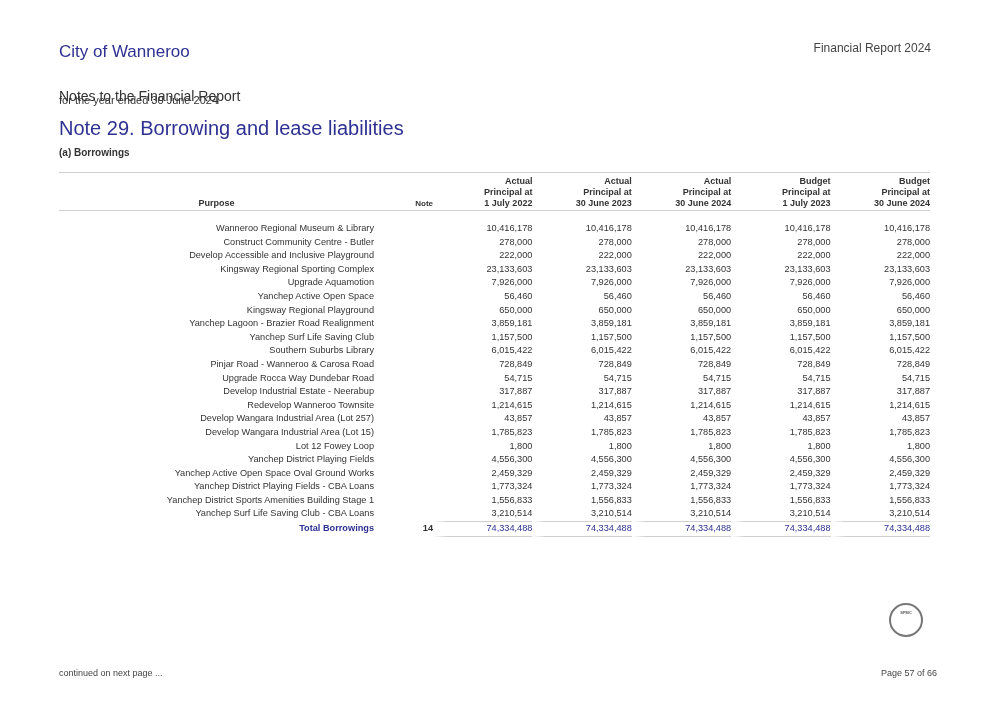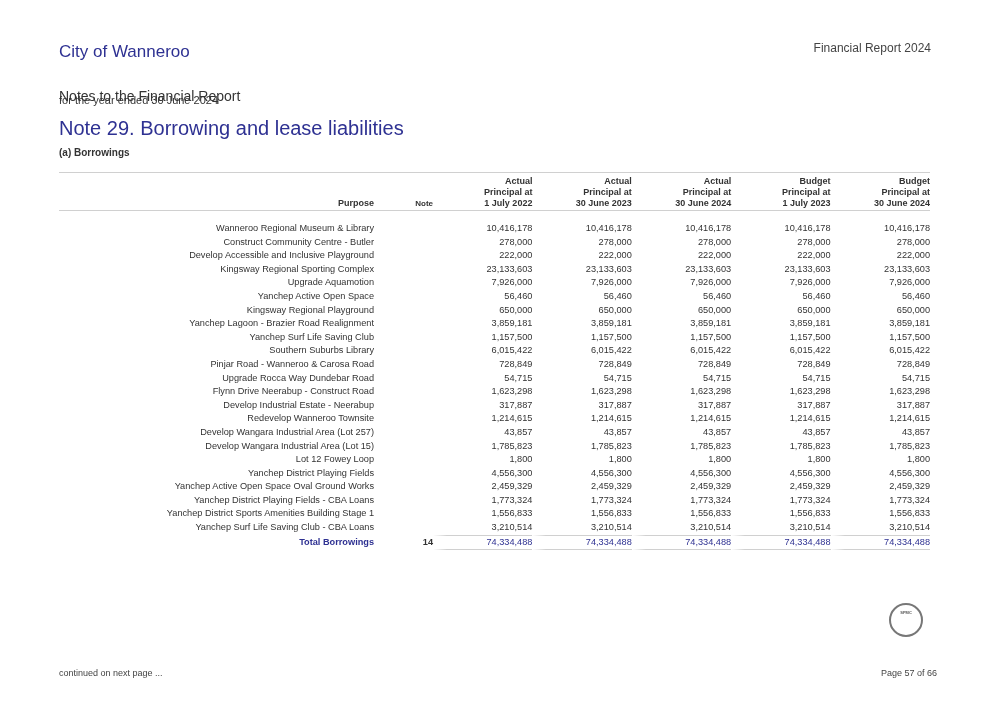--- a/index.html
+++ b/index.html
@@ -11,21 +11,21 @@
   .report-label { position:absolute; right:59px; top:41px; font-size:12px; color:#444; }
   .doc-title { position:absolute; left:59px; top:88px; font-size:14px; color:#333; }
   .doc-subtitle { position:absolute; left:59px; top:94px; font-size:11px; color:#333; }
   .note-title { position:absolute; left:59px; top:117px; font-size:20px; color:#2e3192; }
   .section-title { position:absolute; left:59px; top:147px; font-size:10px; font-weight:bold; color:#333; }
 
   .table-wrap { position:absolute; left:59px; top:172px; width:871px; }
   .top-rule { border-top:1px solid #d0d0d0; height:0; }
   table { border-collapse:separate; border-spacing:0; width:871px; font-size:9.2px; color:#333; }
   th { font-weight:bold; font-size:9px; text-align:right; vertical-align:bottom; padding:0; line-height:11px; padding-bottom:1px; border-bottom:1px solid #d0d0d0; }
-  th.purpose { text-align:right; }
+  th.purpose { text-align:center; }
   th.note { text-align:right; font-size:8px; }
   thead tr { height:38px; }
   td { padding:0; height:13.6px; line-height:13.6px; text-align:right; white-space:nowrap; }
   td.purpose { text-align:right; }
   tbody tr.spacer td { height:11px; }
   col.c-purpose { width:315px; }
   col.c-note { width:59px; }
   col.c-num { width:99.4px; }
   tr.total td { color:#2e3192; }
   tr.total td.purpose { font-weight:bold; }
@@ -197,29 +197,20 @@
         <tr>
           <td class="purpose">Upgrade Rocca Way Dundebar Road</td>
           <td class="note"></td>
           <td class="num">54,715</td>
           <td class="num">54,715</td>
           <td class="num">54,715</td>
           <td class="num">54,715</td>
           <td class="num">54,715</td>
         </tr>
         <tr>
-          <td class="purpose">Flynn Drive Neerabup - Construct Road</td>
-          <td class="note"></td>
-          <td class="num">1,623,298</td>
-          <td class="num">1,623,298</td>
-          <td class="num">1,623,298</td>
-          <td class="num">1,623,298</td>
-          <td class="num">1,623,298</td>
-        </tr>
-        <tr>
           <td class="purpose">Develop Industrial Estate - Neerabup</td>
           <td class="note"></td>
           <td class="num">317,887</td>
           <td class="num">317,887</td>
           <td class="num">317,887</td>
           <td class="num">317,887</td>
           <td class="num">317,887</td>
         </tr>
         <tr>
           <td class="purpose">Redevelop Wanneroo Townsite</td>

